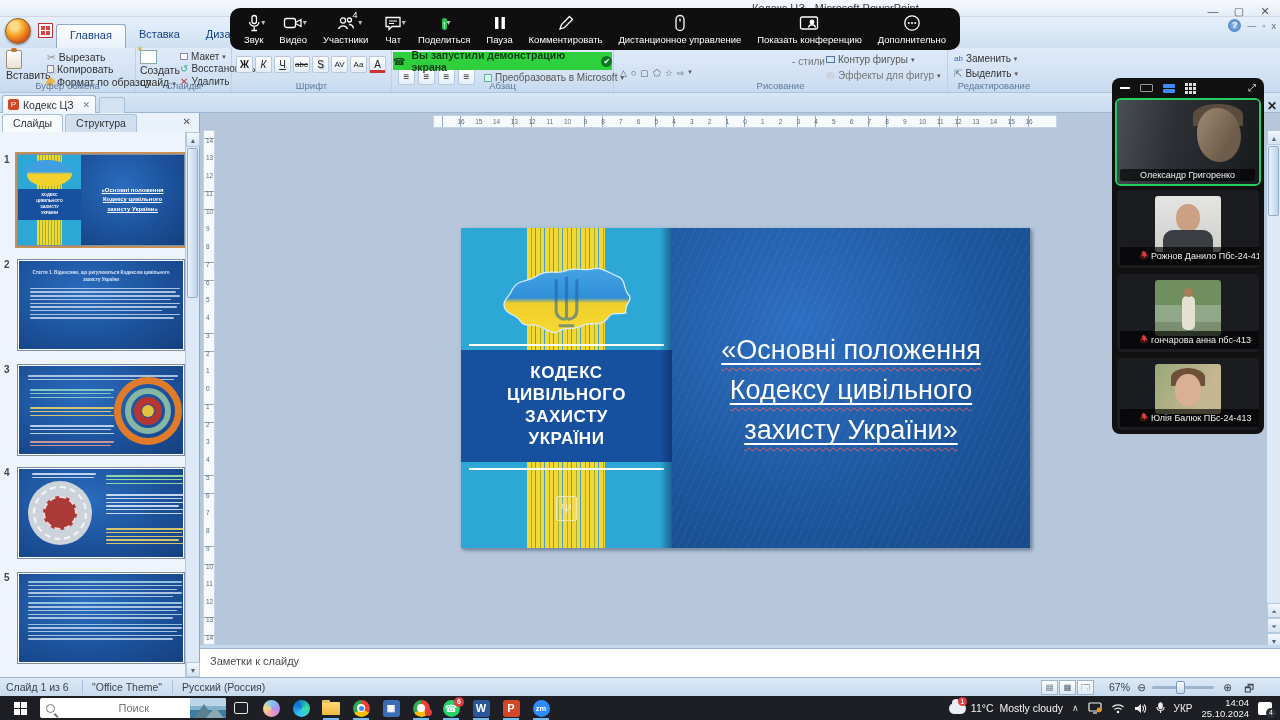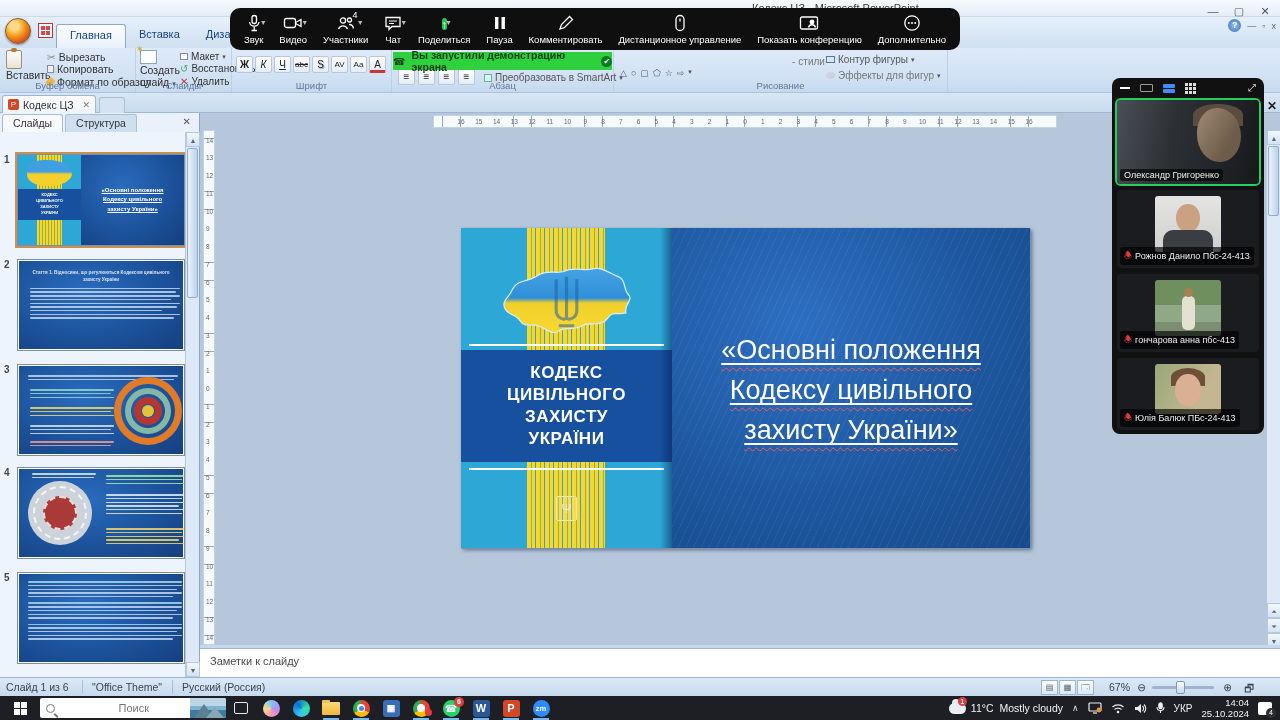--- a/index.html
+++ b/index.html
@@ -160,21 +160,21 @@
   .ph-min{width:10px;height:2px;background:#fff;}
   .ph-film{width:13px;height:8px;border:1px solid #999;border-radius:1px;}
   .ph-gal{display:flex;flex-direction:column;gap:1px;}
   .ph-gal i{width:12px;height:4px;background:#3f8cff;border-radius:1px;}
   .ph-grid{display:grid;grid-template-columns:repeat(3,3px);grid-template-rows:repeat(3,3px);gap:1px;}
   .ph-grid i{background:#ddd;}
   .ph-exp{margin-left:auto;color:#fff;font-size:10px;}
   .vid{position:absolute;left:5px;width:142px;border-radius:4px;overflow:hidden;background:#1a1c20;}
   .vid.active{outline:2px solid #23d05f;}
   .vname{position:absolute;left:3px;bottom:3px;background:rgba(0,0,0,.65);color:#eee;font-size:9px;
-    padding:1px 4px;border-radius:2px;display:flex;align-items:center;gap:3px;white-space:nowrap;}
+    padding:1px 20px;border-radius:2px;display:flex;align-items:center;gap:3px;white-space:nowrap;}
   .cam1{position:absolute;inset:0;background:linear-gradient(100deg,#4a4f55 0%,#2c3035 40%,#17191c 100%);}
   .cam1 .head{position:absolute;right:18px;top:8px;width:44px;height:54px;border-radius:46% 54% 48% 52%;
     background:linear-gradient(120deg,#a08b74,#6e5c4a 70%);}
   .cam1 .scalp{position:absolute;right:16px;top:4px;width:50px;height:22px;border-radius:50% 50% 0 0;background:#5a4d40;}
   .avatar-box{position:absolute;left:38px;top:6px;width:66px;height:56px;border-radius:3px;overflow:hidden;}
   .av2{background:linear-gradient(#e4e4e2,#cfcfcd);}
   .av2 .hd{position:absolute;left:21px;top:8px;width:24px;height:28px;border-radius:48%;background:#caa183;}
   .av2 .sh{position:absolute;left:8px;top:34px;width:50px;height:24px;border-radius:10px 10px 0 0;background:#3a3d42;}
   .av3{background:linear-gradient(#6f8f5f 0 45%,#8fa887 45% 75%,#7b8f70 75%);}
   .av3 .fig{position:absolute;left:27px;top:16px;width:13px;height:34px;border-radius:5px;background:#e4e0d2;}
@@ -317,21 +317,21 @@
 
     <div class="rgroup" style="left:392px;width:222px;">
       <div style="position:absolute;left:6px;top:20px;display:flex;gap:3px;">
         <span class="fbtn">≡</span>
         <span class="fbtn">≡</span>
         <span class="fbtn">≡</span>
         <span class="fbtn">≡</span>
       </div>
       <div class="rbtn" style="position:absolute;left:92px;top:24px;font-size:10px;color:#555;">
         <span style="display:inline-block;width:8px;height:8px;border:1px solid #7a9;background:#cfe;"></span>
-        <span>Преобразовать в SmartArt</span>
+        <span>Преобразовать в Microsoft</span>
           <span class="dd">▾</span>
       </div>
       <div class="rglabel">Абзац</div>
     </div>
 
     <div class="rgroup" style="left:614px;width:334px;">
       <div style="position:absolute;left:6px;top:20px;display:flex;gap:4px;font-size:9px;color:#557;">
         <span>△</span>
           <span>○</span>
           <span>▢</span>
@@ -347,20 +347,33 @@
           <span class="dd">▾</span>
         </div>
       <div class="rbtn" style="position:absolute;left:212px;top:22px;font-size:10px;color:#777;">
           <span style="display:inline-block;width:9px;height:7px;border-radius:50%;background:#cbd4de;"></span>
           <span>Эффекты для фигур</span>
           <span class="dd">▾</span>
         </div>
       <div class="rglabel">Рисование</div>
     </div>
 
+    <div class="rgroup" style="left:948px;width:92px;border-right:none;">
+      <div class="rbtn" style="position:absolute;left:6px;top:5px;font-size:10px;">
+          <span style="color:#36c;font-size:8px;">ab</span>
+          <span>Заменить</span>
+          <span class="dd">▾</span>
+        </div>
+      <div class="rbtn" style="position:absolute;left:6px;top:20px;font-size:10px;">
+          <span style="color:#579;">⇱</span>
+          <span>Выделить</span>
+          <span class="dd">▾</span>
+        </div>
+      <div class="rglabel">Редактирование</div>
+    </div>
   </div>
 
   <div class="doctabbar">
     <div class="doctab">
       <span class="ppt-mini">P</span>
       <span class="lbl">Кодекс ЦЗ</span>
       <span class="x">✕</span>
     </div>
     <div class="doctab-stub"></div>
   </div>

